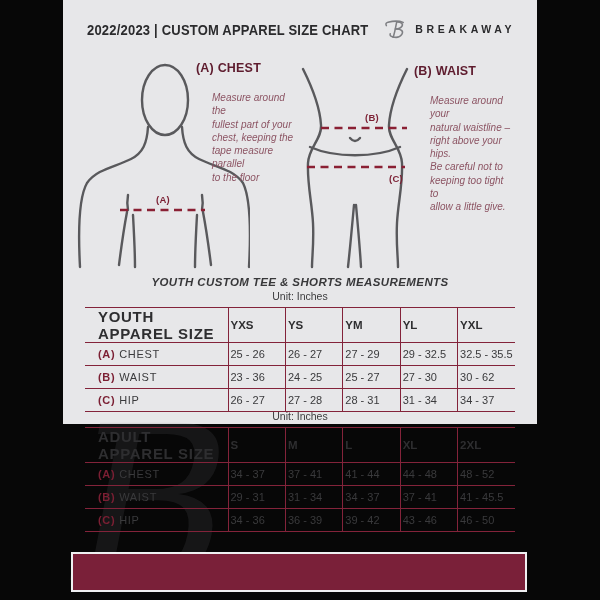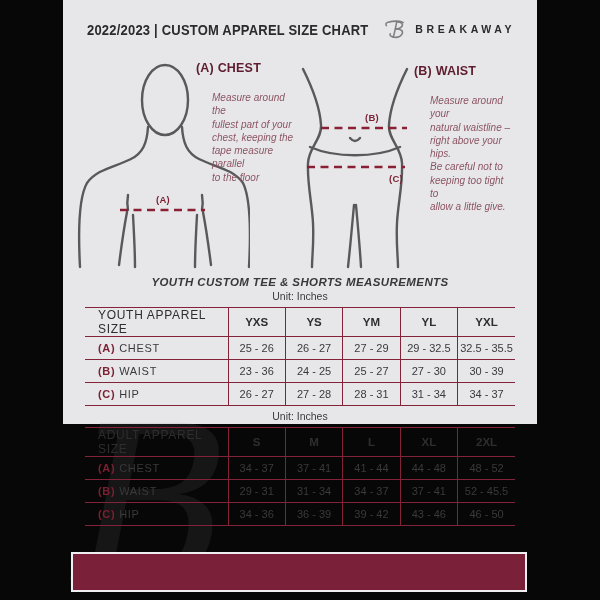--- a/index.html
+++ b/index.html
@@ -44,26 +44,26 @@
   .sec{position:absolute;left:0;width:474px;text-align:center;z-index:1;}
   .sec-youth{top:276px;}
   .sec-adult{top:408px;}
   .sec-title{font-weight:700;font-size:11.5px;color:#38383a;letter-spacing:.4px;margin:0;font-style:italic;}
   .sec-unit{font-size:10.5px;color:#3c3c3e;margin:2px 0 0 0;}
   
   .size-table{
     border-collapse:collapse;table-layout:fixed;width:430px;margin:5px auto 0;
   }
   .size-table th,.size-table td{
-    height:22px;font-size:11px;color:#3a3a3c;text-align:center;
+    height:22px;font-size:11px;color:#3a3a3c;text-align:left;
     padding:0 2px;border-top:1.4px solid #83233a;background:transparent;
   }
   .size-table th{font-weight:700;color:#2e2e30;font-size:11.5px;}
   .size-table th.label-col{
-    font-weight:400;text-align:left;padding-left:13px;font-size:12px;letter-spacing:.7px;margin-top:39px;
+    font-weight:700;text-align:left;padding-left:13px;font-size:15px;letter-spacing:.7px;margin-top:39px;
   }
   .size-table td.label-col{text-align:left;padding-left:13px;letter-spacing:.7px;font-size:11px;}
   .size-table th:not(:first-child),.size-table td:not(:first-child){
     border-left:1.4px solid #83233a;
   }
   .size-table tbody tr:last-child th,.size-table tbody tr:last-child td{
     border-bottom:1.4px solid #83233a;
   }
   .prefix{color:#7b1f33;font-weight:700;}
   
@@ -180,21 +180,21 @@
           <td>27 - 29</td>
           <td>29 - 32.5</td>
           <td>32.5 - 35.5</td>
         </tr>
         <tr>
           <td class="label-col"><span class="prefix">(B)</span> <span>WAIST</span></td>
           <td>23 - 36</td>
           <td>24 - 25</td>
           <td>25 - 27</td>
           <td>27 - 30</td>
-          <td>30 - 39</td>
+          <td>30 - 62</td>
         </tr>
         <tr>
           <td class="label-col"><span class="prefix">(C)</span> <span>HIP</span></td>
           <td>26 - 27</td>
           <td>27 - 28</td>
           <td>28 - 31</td>
           <td>31 - 34</td>
           <td>34 - 37</td>
         </tr>
       </tbody>
@@ -230,21 +230,21 @@
           <td>41 - 44</td>
           <td>44 - 48</td>
           <td>48 - 52</td>
         </tr>
         <tr>
           <td class="label-col"><span class="prefix">(B)</span> <span>WAIST</span></td>
           <td>29 - 31</td>
           <td>31 - 34</td>
           <td>34 - 37</td>
           <td>37 - 41</td>
-          <td>52 - 45.5</td>
+          <td>41 - 45.5</td>
         </tr>
         <tr>
           <td class="label-col"><span class="prefix">(C)</span> <span>HIP</span></td>
           <td>34 - 36</td>
           <td>36 - 39</td>
           <td>39 - 42</td>
           <td>43 - 46</td>
           <td>46 - 50</td>
         </tr>
       </tbody>

